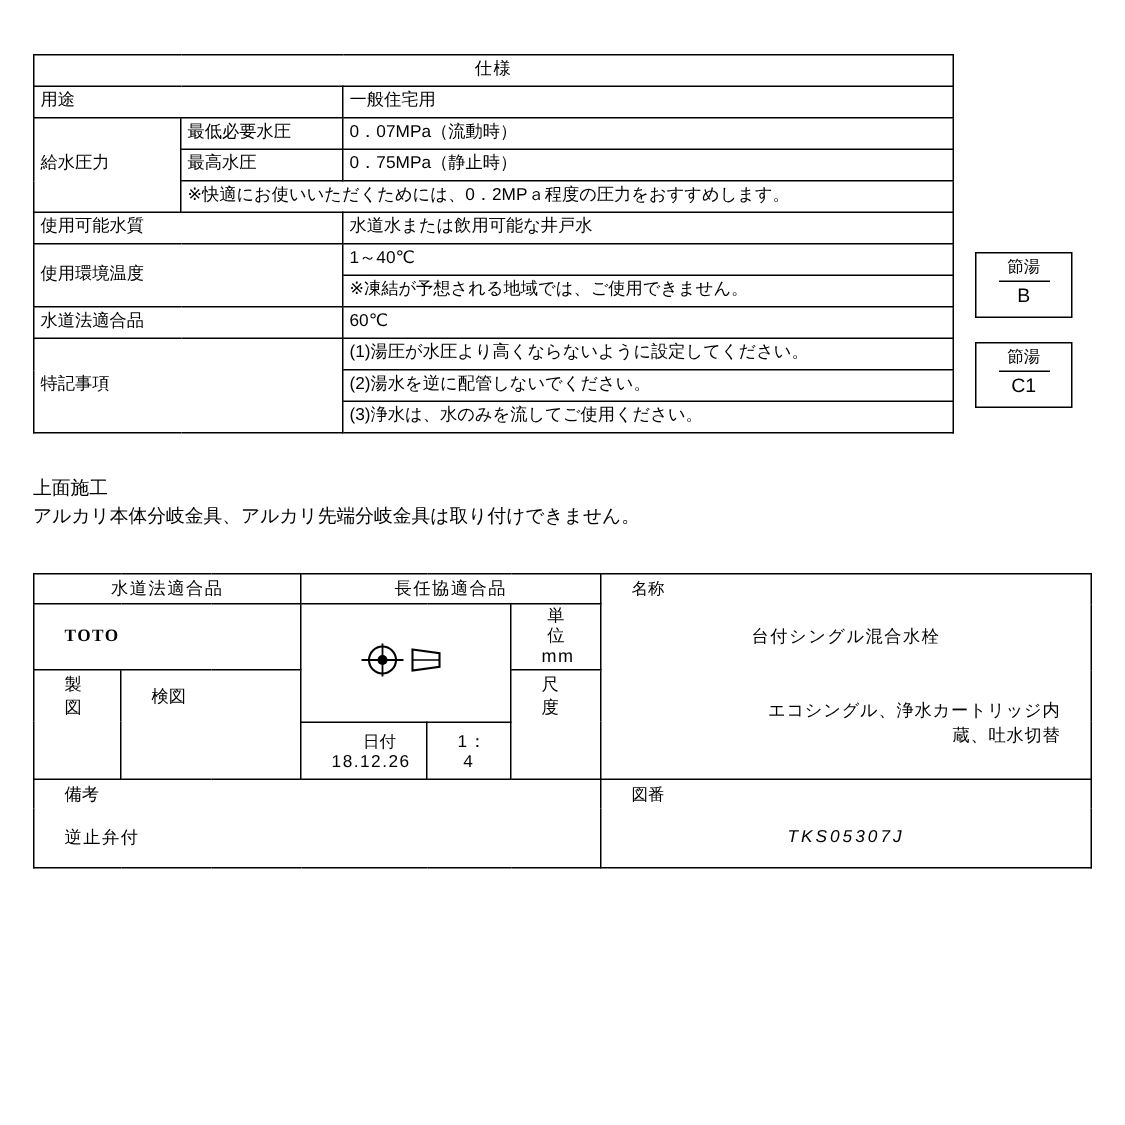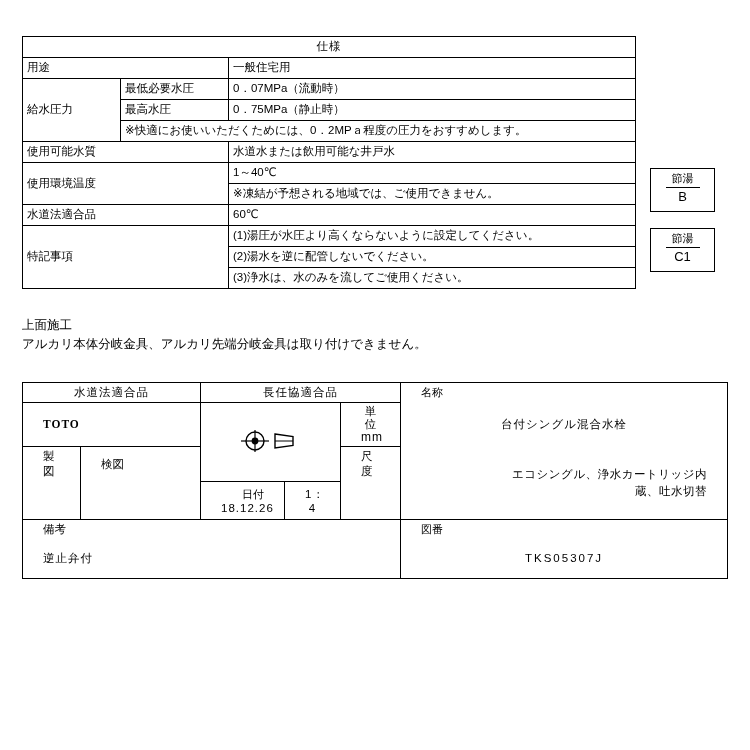--- a/index.html
+++ b/index.html
@@ -288,18 +288,18 @@
       </tr>
 
       <tr>
         <td class="small-lbl" style="border-bottom:none;margin-top:41px;" colspan="6">備考</td>
         <td style="border-bottom:none;">
           <span class="small-lbl">図番</span>
         </td>
       </tr>
       <tr style="height:40px;">
         <td class="remark-val" style="border-top:none;" colspan="6">逆止弁付</td>
-        <td class="dwgno-val" style="border-top:none;">TKS05307J</td>
+        <td class="dwgno-val" style="border-top:none;font-style:italic;">TKS05307J</td>
       </tr>
     </tbody>
   </table>
 
 </div>
 
 </body></html>

